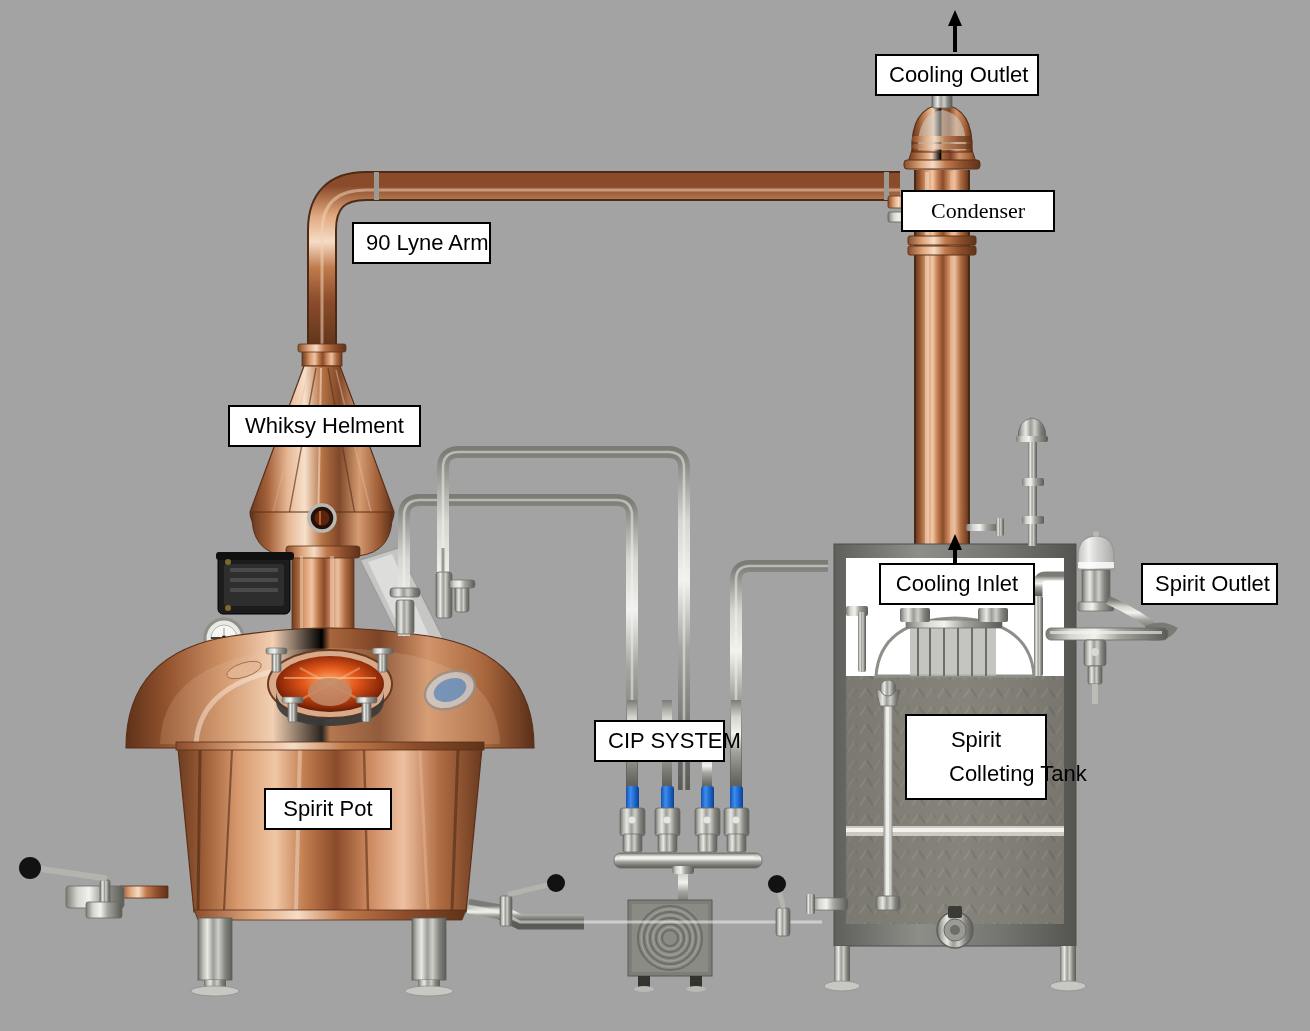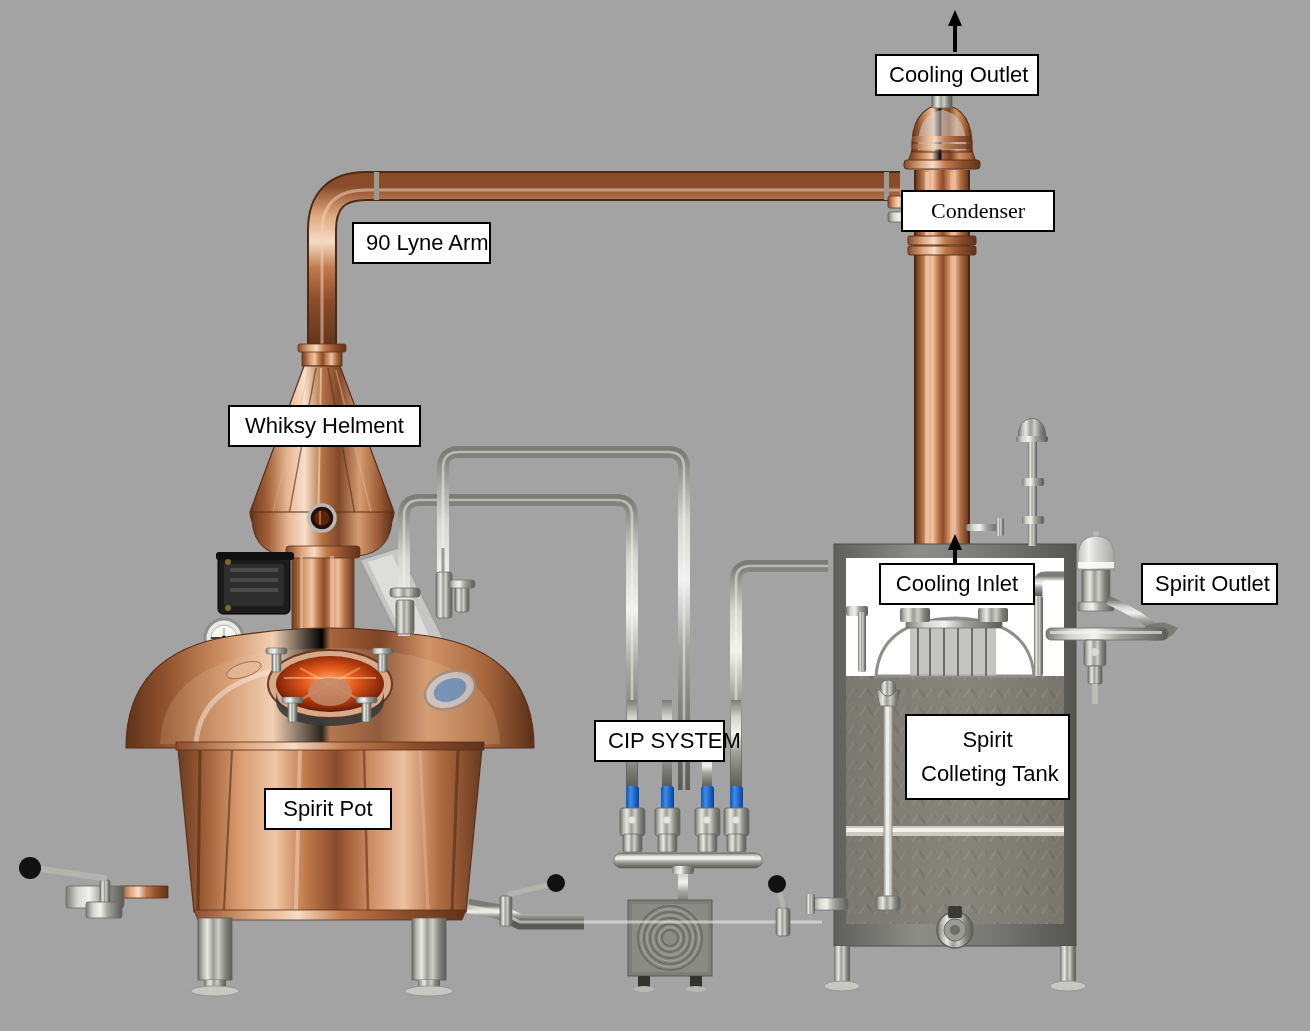--- a/index.html
+++ b/index.html
@@ -35,21 +35,21 @@
     text-align: center;
     padding: 5px 12px;
     white-space: nowrap;
     box-sizing: border-box;
     z-index: 40;
   }
   .callout.two-line {
     line-height: 1.55;
     padding: 7px 14px;
   }
-  .callout .l2 { display: block; }
+  .callout .l2 { display: block; margin-left: 28px; }
 </style>
 </head>
 <body>
 
 <div id="stage">
 
   <svg id="scene" viewBox="0 0 1310 1031" xmlns="http://www.w3.org/2000/svg">
     <defs>
 
       <linearGradient id="copperV" x1="0" y1="0" x2="1" y2="0">
@@ -528,18 +528,18 @@
   <div class="callout" style="left:228px; top:405px; width:193px;">Whiksy Helment</div>
 
   <div class="callout" style="left:264px; top:788px; width:128px;">Spirit Pot</div>
 
   <div class="callout" style="left:594px; top:720px; width:131px;">CIP SYSTEM</div>
 
   <div class="callout" style="left:879px; top:563px; width:156px;">Cooling Inlet</div>
 
   <div class="callout" style="left:1125px; top:563px; width:137px;margin-left:16px;">Spirit Outlet</div>
 
-  <div class="callout two-line" style="left:905px; top:714px; width:165px;">
+  <div class="callout two-line" style="left:905px; top:714px; width:142px;">
     <span>Spirit</span>
     <span class="l2">Colleting Tank</span>
   </div>
 
 </div>
 
 </body></html>

